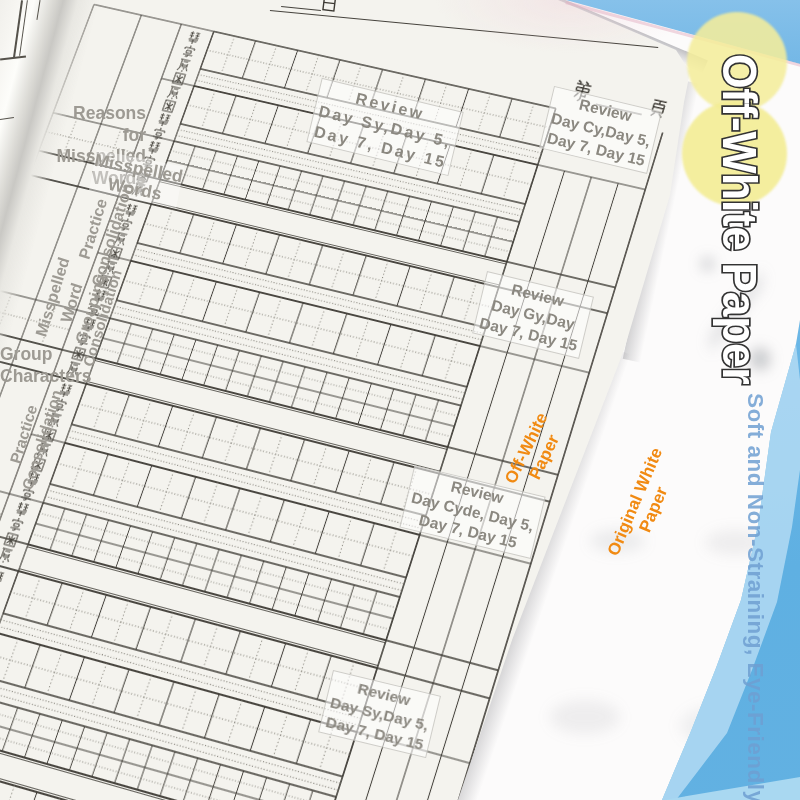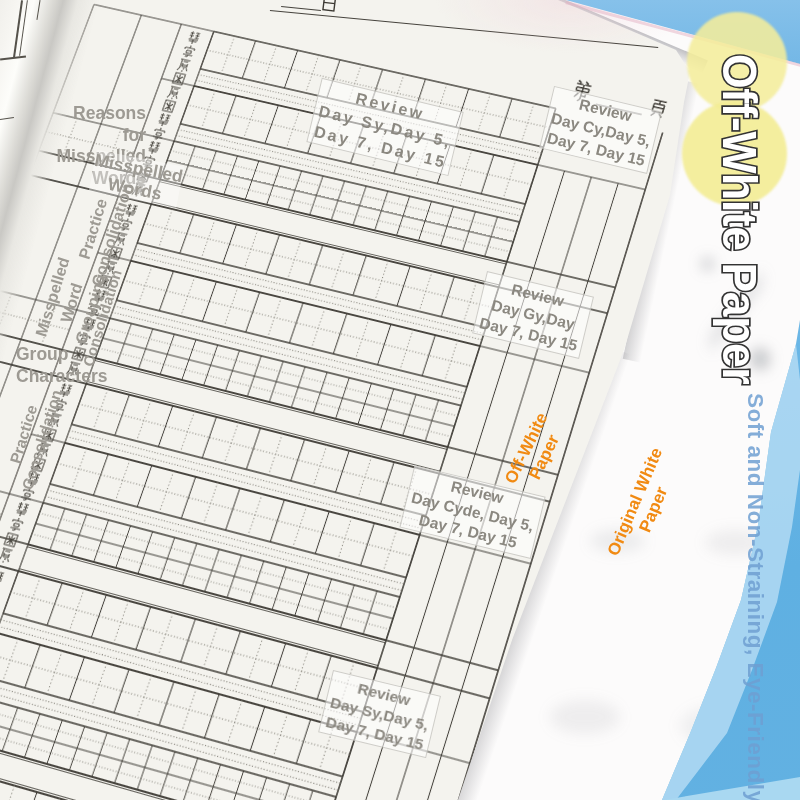--- a/index.html
+++ b/index.html
@@ -235,21 +235,21 @@
 <div class="rv" style="left:545px;top:98px;">Review<br>Day Cy,Day 5,<br>Day 7, Day 15</div>
 <div class="rv" style="left:478px;top:283px;">Review<br>Day Gy,Day<br>Day 7, Day 15</div>
 <div class="rv" style="left:405px;top:480px;">Review<br>Day Cyde, Day 5,<br>Day 7, Day 15</div>
 <div class="rv" style="left:324px;top:682px;">Review<br>Day Sy,Day 5,<br>Day 7, Day 15</div>
 
 <div class="glab" style="left:20px;top:103px;width:126px;text-align:right;font-size:17.5px;line-height:1.23;">Reasons<br>for<br>Misspelled<br>Words</div>
 <div class="glab" style="left:92px;top:158px;background:rgba(255,255,255,0.38);transform:rotate(11deg);font-size:17.5px;line-height:1.2;text-align:center;">Misspelled<br>Words</div>
 <div class="glab" style="left:103px;top:232px;transform:translate(-50%,-50%) rotate(-73deg);font-size:16px;line-height:1.25;text-align:center;">Practice<br>Consolidation</div>
 <div class="glab" style="left:72px;top:303px;transform:translate(-50%,-50%) rotate(-73deg);font-size:16px;line-height:1.25;text-align:center;">Misspelled<br>Word<br>Grouping</div>
 <div class="glab" style="left:102px;top:318px;transform:translate(-50%,-50%) rotate(-73deg);font-size:15px;">Consolidation</div>
-<div class="glab" style="left:16px;top:344px;font-size:17.5px;line-height:1.25;">Group<br>Characters</div>
+<div class="glab" style="left:0;top:344px;font-size:17.5px;line-height:1.25;">Group<br>Characters</div>
 <div class="glab" style="left:33px;top:437px;transform:translate(-50%,-50%) rotate(-73deg);font-size:15.5px;line-height:1.25;text-align:center;">Practice<br>Consolidation</div>
 
 <div class="orange" style="left:536px;top:453px;transform:translate(-50%,-50%) rotate(-64deg);">Off-White<br>Paper</div>
 <div class="orange" style="left:645px;top:506px;transform:translate(-50%,-50%) rotate(-67deg);">Original White<br>Paper</div>
 
 <svg class="abs" style="left:0;top:0" width="800" height="800" font-family="Liberation Sans, sans-serif">
 <text transform="translate(723,54) rotate(90) scale(0.93,1)" font-size="48" letter-spacing="-0.5" font-weight="bold" fill="#ffffff" stroke="#333333" stroke-width="3.4" paint-order="stroke">Off-White Paper</text>
 <text transform="translate(748,393) rotate(90)" font-size="22.5" font-weight="bold" fill="#6f9fd2" opacity="0.85" letter-spacing="0.5">Soft and Non-Straining, Eye-Friendly</text>
 </svg>
 

